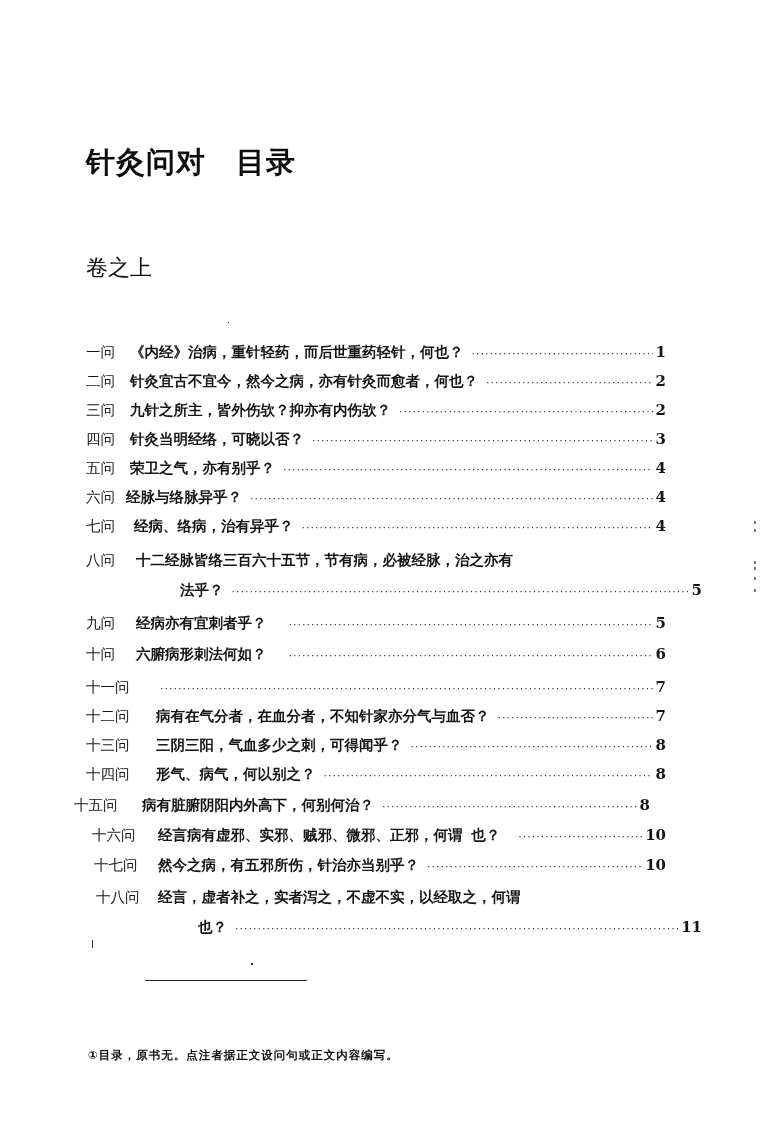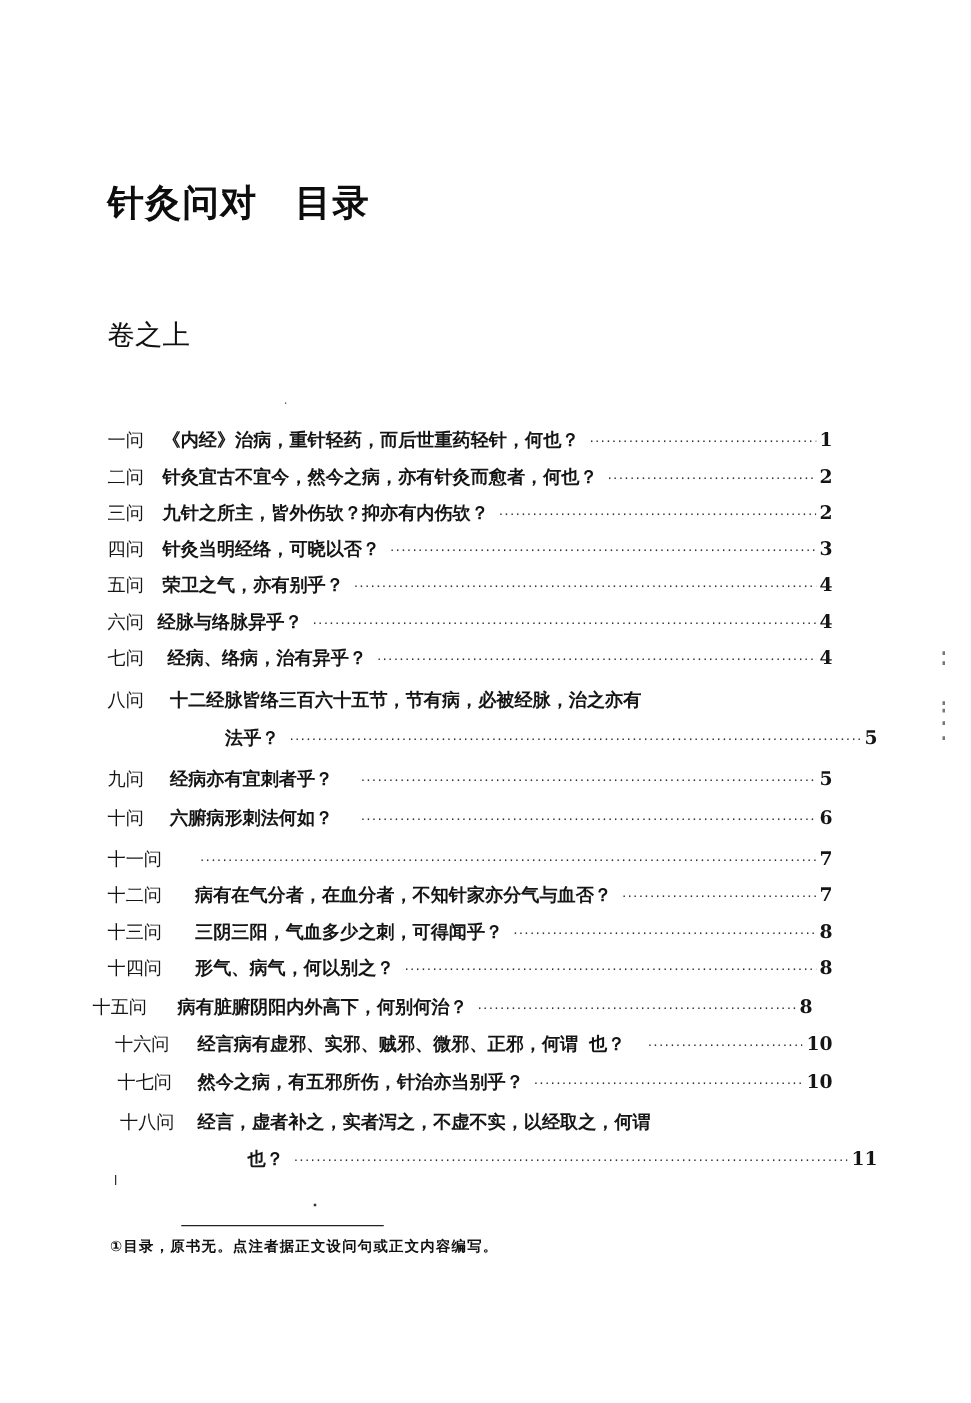--- a/index.html
+++ b/index.html
@@ -25,21 +25,21 @@
   .dots {
     flex:1 1 auto; overflow:hidden; margin:0 3px 0 8px; letter-spacing:1px; font-weight:normal;
     font-size:11px; color:#333;
   }
   .dots::before { content:"··········································································································································"; }
   .page { flex:0 0 auto; font-family:"DejaVu Serif","Liberation Serif",serif; font-weight:bold; font-size:15px; }
   .cont { left:144px; width:522px;margin-left:36px; }
   .footline { position:absolute; left:145px; top:980px; width:162px; height:1px; background:#222; }
   .dot-mark { position:absolute; width:2px; height:2px; background:#333; }
   .footnote {
-    position:absolute; left:88px; top:990px; font-size:11.5px; font-weight:bold; color:#111; letter-spacing:1px;
+    position:absolute; left:88px; top:1048px; font-size:11.5px; font-weight:bold; color:#111; letter-spacing:1px;
   }
   .edge-marks { position:absolute; left:754px; top:515px; width:3px; height:80px; }
   .edge-marks span { position:absolute; left:0; width:2px; height:3px; background:#777; }
 </style>
 </head>
 <body>
 
 <div class="title">针灸问对　目录</div>
 <div class="volume">卷之上</div>
 

